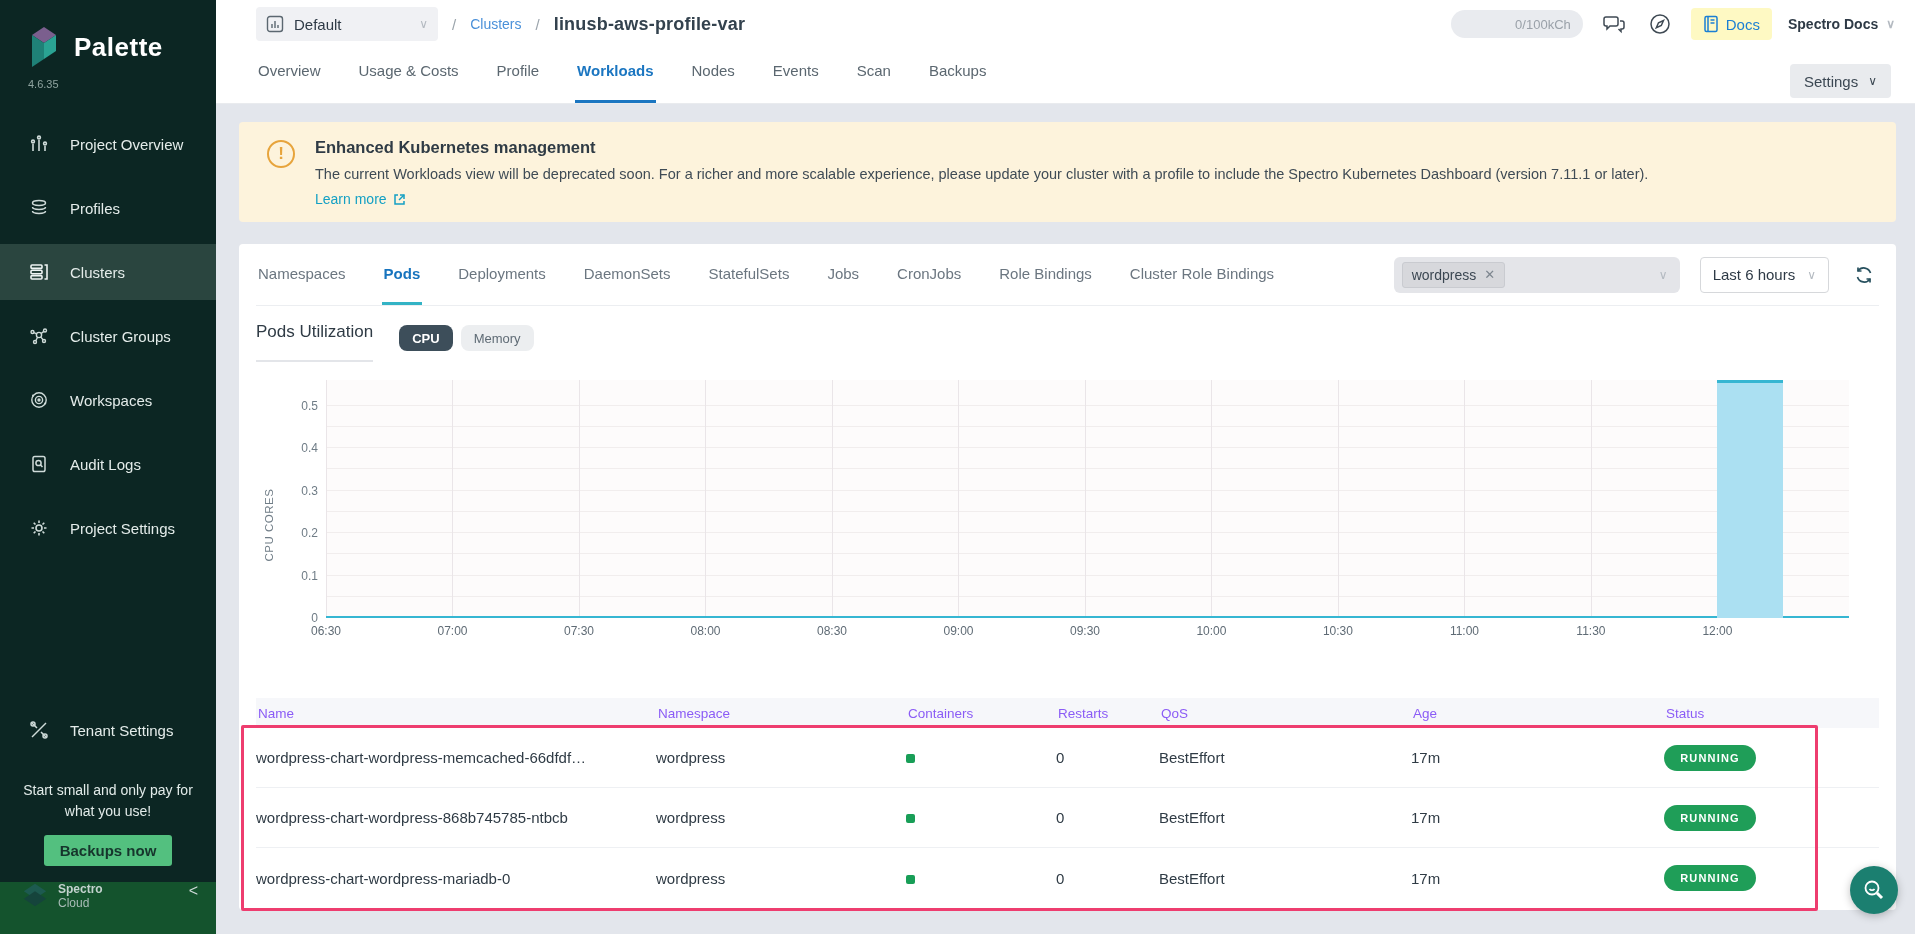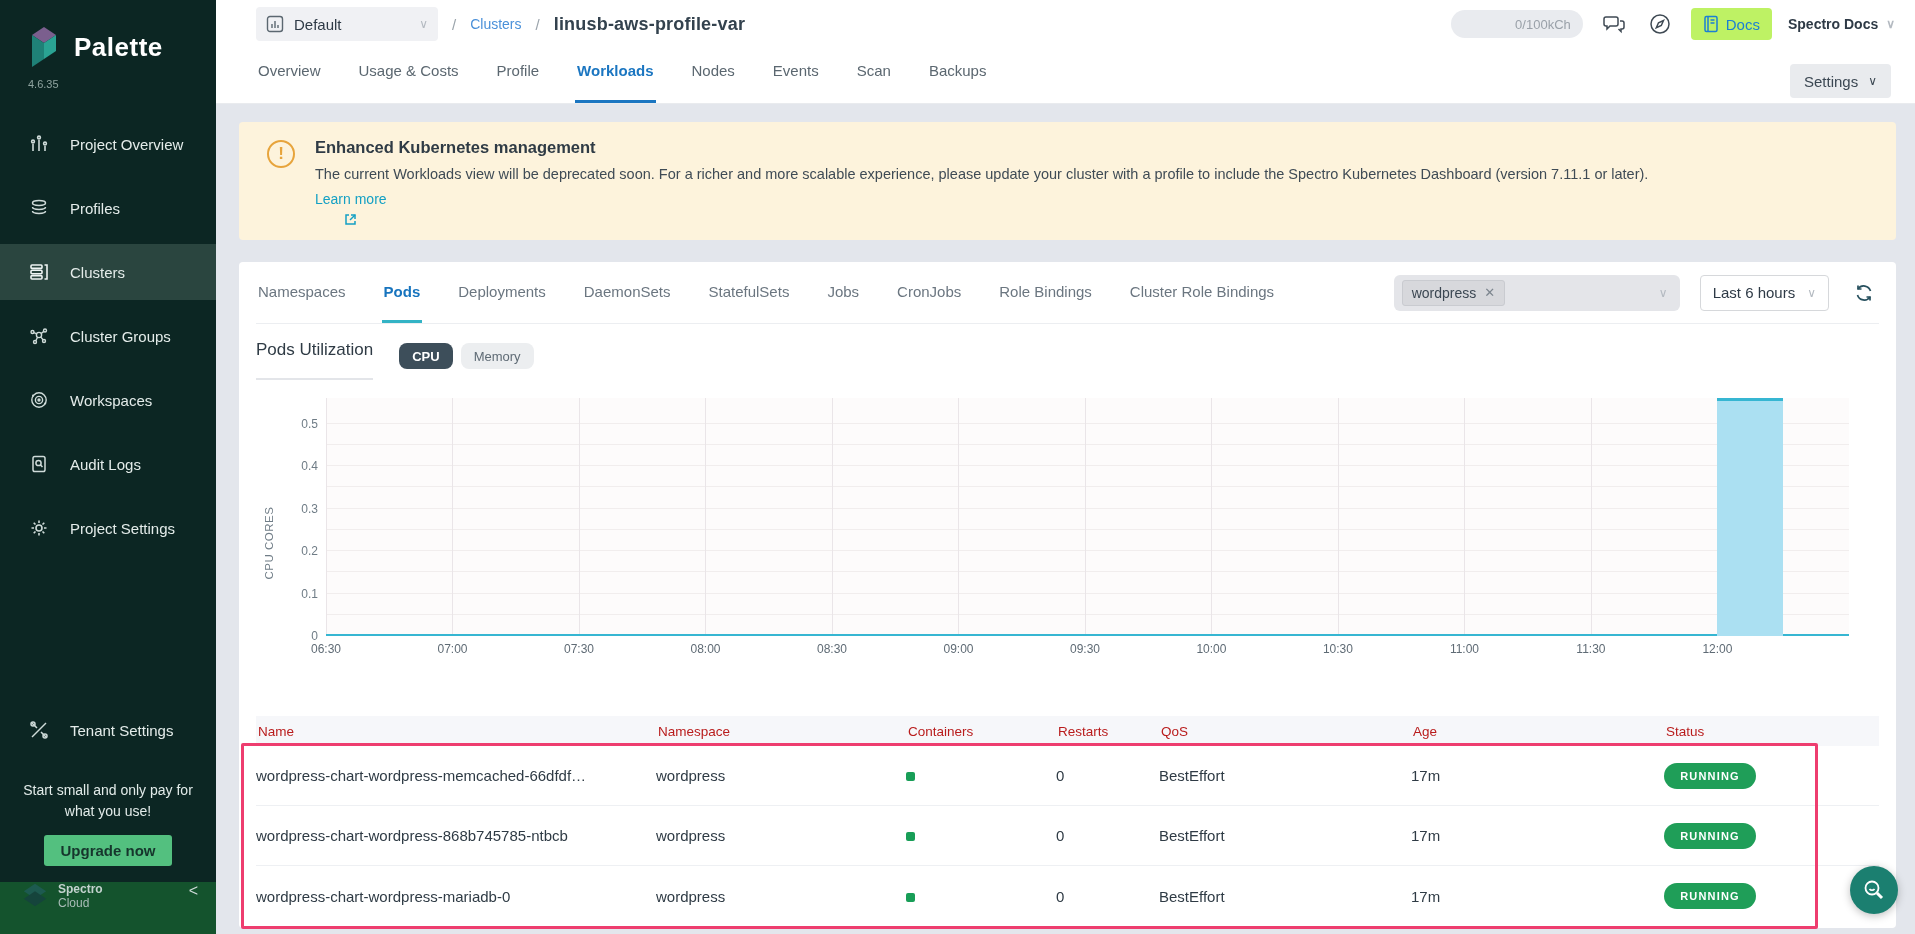--- a/index.html
+++ b/index.html
@@ -27,38 +27,38 @@
   .topbar { background:#fff; height:48px; display:flex; align-items:center; padding:0 20px 0 40px; gap:14px; }
   .proj-select { width:182px; height:34px; background:#f0f1f4; border-radius:4px; display:flex; align-items:center; gap:10px; padding:8px 10px; cursor:pointer; }
   .proj-select .lbl { font-size:15px; color:#2e3a46; flex:1; }
   .chev { color:#b4bac1; font-size:12px; }
   .crumb-sep { color:#9aa3ab; font-size:15px; }
   .crumb-link { color:#4a90d9; font-size:14px; cursor:pointer; }
   .crumb-current { color:#33424e; font-size:18px; font-weight:bold; letter-spacing:.2px; }
   .topbar-right { margin-left:auto; display:flex; align-items:center; gap:16px; }
   .credits-pill { width:132px; height:28px; background:#e9ebef; border-radius:14px; display:flex; align-items:center; justify-content:flex-end; padding-right:12px; font-size:13px; color:#9aa1a9; }
   .icon-btn { width:30px; height:30px; display:flex; align-items:center; justify-content:center; cursor:pointer; }
-  .docs-btn { height:32px; background:#bef264; border-radius:4px; display:flex; align-items:center; gap:7px; padding:0 12px; cursor:pointer; color:#1b7fd4; font-size:15px; }
+  .docs-btn { height:32px; background:#fef9c3; border-radius:4px; display:flex; align-items:center; gap:7px; padding:0 12px; cursor:pointer; color:#1b7fd4; font-size:15px; }
   .spectro-docs { display:flex; align-items:center; gap:8px; font-size:14px; font-weight:bold; color:#2e3a46; cursor:pointer; }
 
   .tabbar { background:#fff; height:56px; display:flex; align-items:center; padding:0 24px 0 40px; border-bottom:1px solid #e9ebee; }
   .tabs { display:flex; gap:34px; height:100%; }
   .tab { font-size:15px; color:#5b6770; padding:14px 2px; cursor:pointer; position:relative; height:100%; }
   .tab.active { color:#1b76c1; font-weight:bold; }
   .tab.active::after { content:""; position:absolute; left:0; right:0; bottom:0; height:3px; background:#1b76c1; }
   .settings-btn { margin-left:auto; margin-top:11px; height:34px; background:#e9ebee; border:none; border-radius:4px; font-size:15px; color:#3b4752; padding:0 14px; display:flex; align-items:center; gap:10px; cursor:pointer; font-family:inherit; }
 
   .content { flex:1; padding:18px 19px 0 23px; overflow:hidden; }
 
   
   .banner { background:#fdf3dc; border-radius:4px; padding:16px 20px 14px 28px; display:flex; gap:20px; margin-bottom:22px; }
   .warn-circle { width:28px; height:28px; border:2px solid #e7a43c; border-radius:50%; color:#e7a43c; font-weight:bold; font-size:17px; display:flex; align-items:center; justify-content:center; flex-shrink:0; margin-top:2px; }
   .banner-title { font-size:16.5px; font-weight:bold; color:#2f3b45; margin-bottom:9px; }
   .banner-body { font-size:14.5px; color:#3f4b55; margin-bottom:8px; }
-  .banner-link { font-size:14px; color:#14a0c4; cursor:pointer; display:inline-flex; align-items:center; gap:6px;flex-direction:column; }
+  .banner-link { font-size:14px; color:#14a0c4; cursor:pointer; display:inline-flex; align-items:center; gap:6px; }
 
   
   .panel { background:#fff; border-radius:4px; height:666px; padding:0 17px; position:relative; }
   .subtab-row { height:62px; display:flex; align-items:center; border-bottom:1px solid #eceef1; }
   .subtabs { display:flex; gap:34px; height:100%; }
   .subtab { font-size:15px; color:#6b7680; padding:21px 2px; cursor:pointer; position:relative; }
   .subtab.active { color:#1774be; font-weight:bold; }
   .subtab.active::after { content:""; position:absolute; left:0; right:0; bottom:0; height:3px; background:#33b3c5; }
   .subtab-right { margin-left:auto; display:flex; align-items:center; gap:20px; }
   .filter-select { width:286px; height:36px; background:#e4e5e9; border-radius:6px; display:flex; align-items:center; padding:0 12px 0 8px; cursor:pointer; }
@@ -82,21 +82,21 @@
   .hgrid { position:absolute; left:0; right:0; height:1px; background:#f1eded; }
   .vgrid { position:absolute; top:0; bottom:0; width:1px; background:#eae5e8; }
   .baseline { position:absolute; left:0; right:0; bottom:0; height:2px; }
   .spike { position:absolute; bottom:0; }
   .x-labels { position:absolute; top:244px; left:0; right:0; height:20px; }
   .x-label { position:absolute; transform:translateX(-50%); font-size:12px; color:#5f6b75; }
 
   
   .table { margin-top:28px; }
   .thead, .trow { display:grid; grid-template-columns:400px 250px 150px 103px 252px 253px 1fr; align-items:center; }
-  .thead { background:#f6f7fa; height:30px; font-size:13.5px; color:#b91c1c; }
+  .thead { background:#f6f7fa; height:30px; font-size:13.5px; color:#8b5cf6; }
   .thead div { padding-left:2px; }
   .rows { position:relative; }
   .trow { height:60px; border-bottom:1px solid #eef0f3; font-size:15px; color:#2f3b45; }
   .trow:last-child { border-bottom:none; }
   .cell-name { white-space:nowrap; overflow:hidden; }
   .sq { display:inline-block; width:9px; height:9px; border-radius:2px; }
   .status-pill { display:inline-flex; align-items:center; justify-content:center; width:92px; height:26px; border-radius:13px; color:#fff; font-size:11px; font-weight:bold; letter-spacing:1.2px; }
   .highlight-box { position:absolute; left:-15px; top:-3px; width:1577px; height:186px; border:3px solid #ee3d6f; border-radius:2px; pointer-events:none; }
 
   .fab { position:fixed; right:17px; bottom:20px; width:48px; height:48px; border-radius:50%; background:#1b7f70; display:flex; align-items:center; justify-content:center; cursor:pointer; box-shadow:0 2px 8px rgba(0,0,0,.25); }
@@ -210,21 +210,21 @@
           <path d="M3 3 l5 5 M12 12 l5 5"></path>
             <path d="M17 3 l-14 14"></path>
           <circle cx="4" cy="4" r="2"></circle>
             <circle cx="16" cy="16" r="2"></circle>
         </svg>
         </span>
       <span>Tenant Settings</span>
     </div>
 
     <div class="upsell">Start small and only pay for what you use!</div>
-    <button class="upgrade-btn">Upgrade now</button>
+    <button class="upgrade-btn">Backups now</button>
 
     <div class="sidebar-footer">
       <svg width="26" height="26" viewBox="0 0 28 28">
         <polygon points="14,2 26,10 14,18 2,10" fill="#1d5a50"></polygon>
         <polygon points="14,10 26,18 14,26 2,18" fill="#15443c"></polygon>
       </svg>
       <div class="brand-name">
         <b>Spectro</b><br><span>Cloud</span>
       </div>
       <span class="collapse">&lt;</span>

